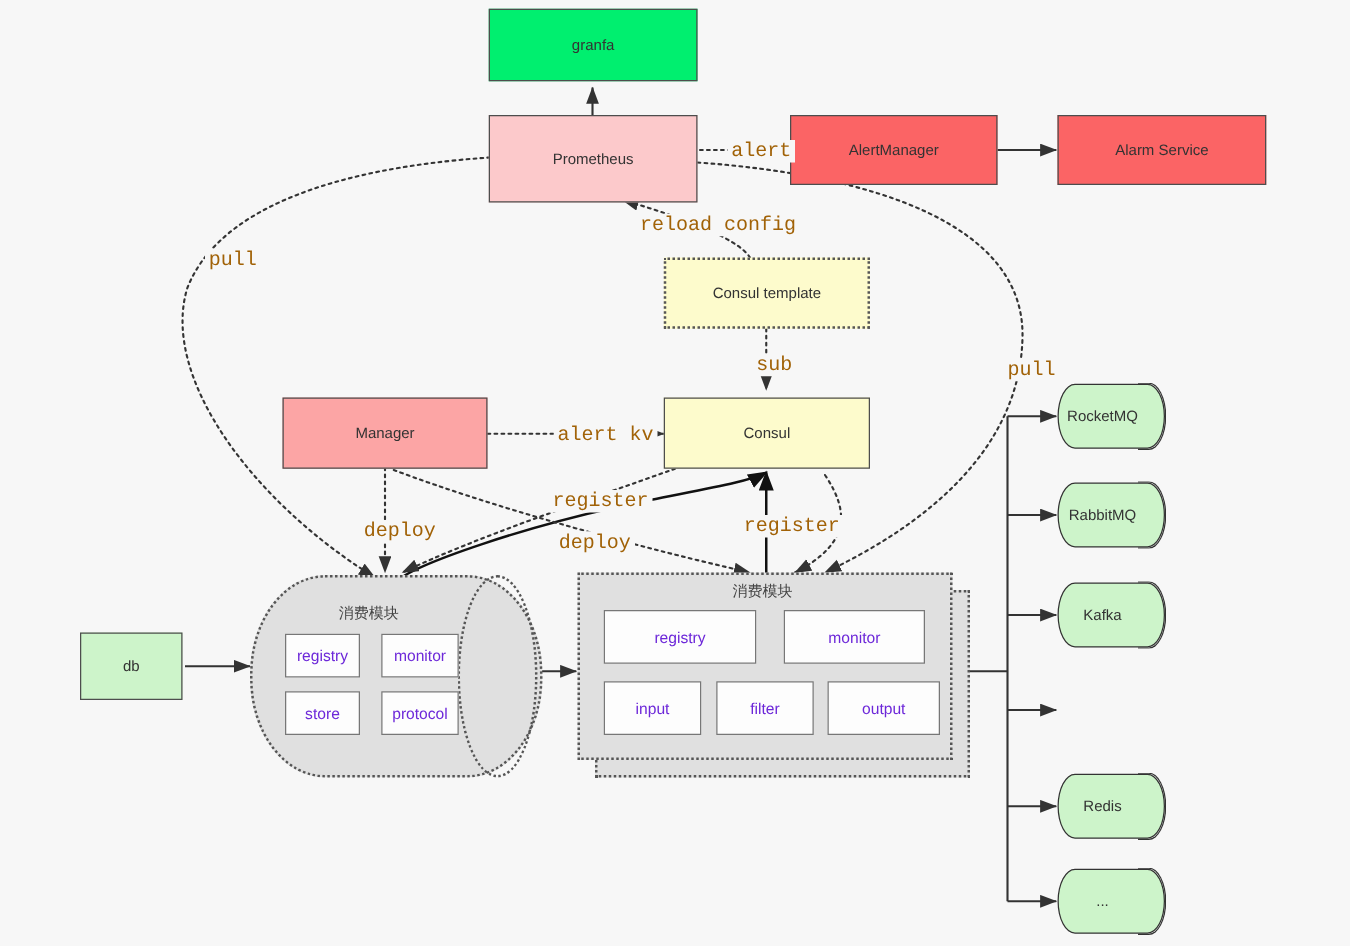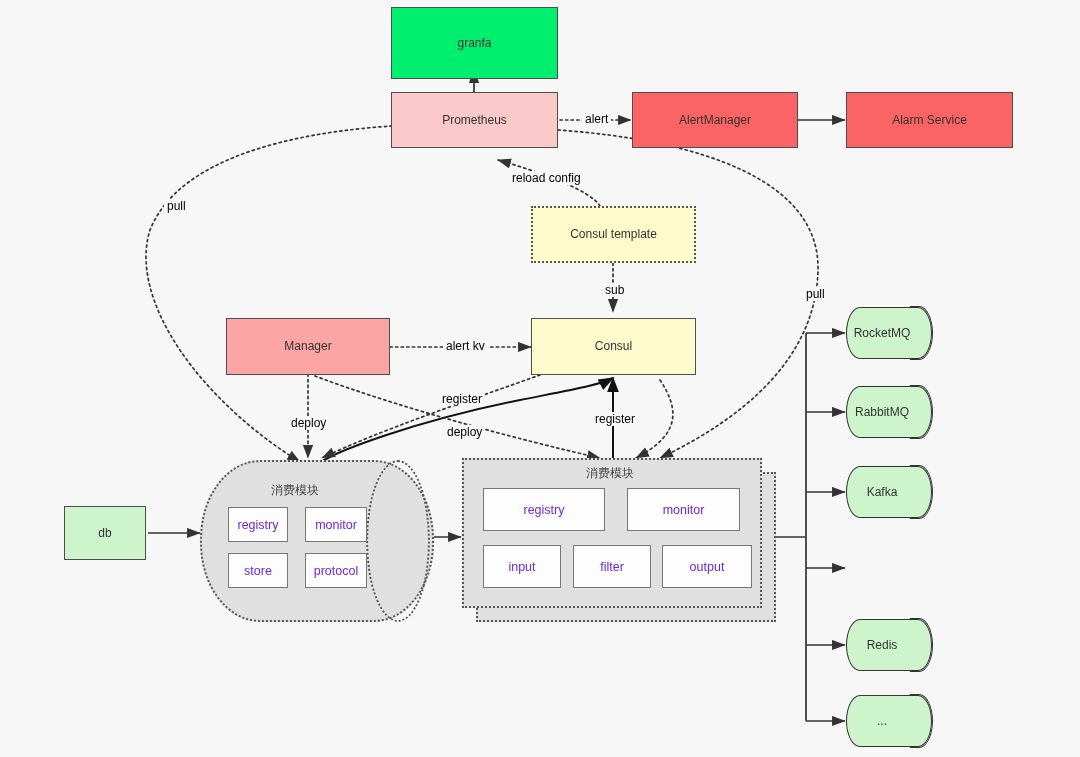--- a/index.html
+++ b/index.html
@@ -22,22 +22,22 @@
   .cyl{position:absolute;box-sizing:border-box;}
   .cyl .body{position:absolute;inset:0;background:#cdf4ca;
              border:1.8px solid #333;
              border-radius:14px / 50%;}
   .cyl .lip{position:absolute;right:-1px;top:-1px;bottom:-1px;width:22px;
             border:1.8px solid #333;border-left:none;background:transparent;
             border-radius:0 14px 14px 0 / 0 50% 50% 0;}
   .cyl .lbl{position:absolute;inset:0;display:flex;align-items:center;
             justify-content:center;font-size:12px;color:#333;padding-right:14px;}
 
-  .wlabel{position:absolute;font-size:12px;color:#000000;background:#f7f7f7;
-          padding:0 3px;white-space:nowrap;}
+  .wlabel{position:absolute;font-size:16px;color:#a16207;background:#f7f7f7;
+          padding:0 3px;white-space:nowrap;font-family:Liberation Mono, monospace;}
 </style>
 </head>
 <body>
 
 <div id="canvas">
 
   <svg id="wires" viewBox="0 0 1080 757">
     <defs>
       <marker id="arrS" markerWidth="9" markerHeight="9" refX="7.6" refY="3" orient="auto" markerUnits="strokeWidth">
         <path d="M0,0 L8,3 L0,6 z" fill="#333"></path>
@@ -95,25 +95,25 @@
       <path d="M308,374 L308,458" marker-end="url(#arrD)"></path>
 
       <path d="M315,376 C400,408 520,440 600,458" marker-end="url(#arrD)"></path>
 
       <path d="M540,375 C470,400 380,430 322,458" marker-end="url(#arrD)"></path>
 
       <path d="M660,380 C680,410 680,435 636,458" marker-end="url(#arrD)"></path>
     </g>
   </svg>
 
-  <div class="node rect" style="left:391px;top:7px;width:167px;height:72px;background:#00ef6f;">
+  <div class="node rect" style="left:391px;top:7px;width:167px;height:58px;background:#00ef6f;">
     <span>granfa</span>
   </div>
 
-  <div class="node rect" style="left:391px;top:92px;width:167px;height:56px;background:#fcc9cb;">
+  <div class="node rect" style="left:391px;top:92px;width:167px;height:70px;background:#fcc9cb;">
     <span>Prometheus</span>
   </div>
 
   <div class="node rect" style="left:632px;top:92px;width:166px;height:56px;background:#fb6465;">
     <span>AlertManager</span>
   </div>
 
   <div class="node rect" style="left:846px;top:92px;width:167px;height:56px;background:#fb6465;">
     <span>Alarm Service</span>
   </div>

